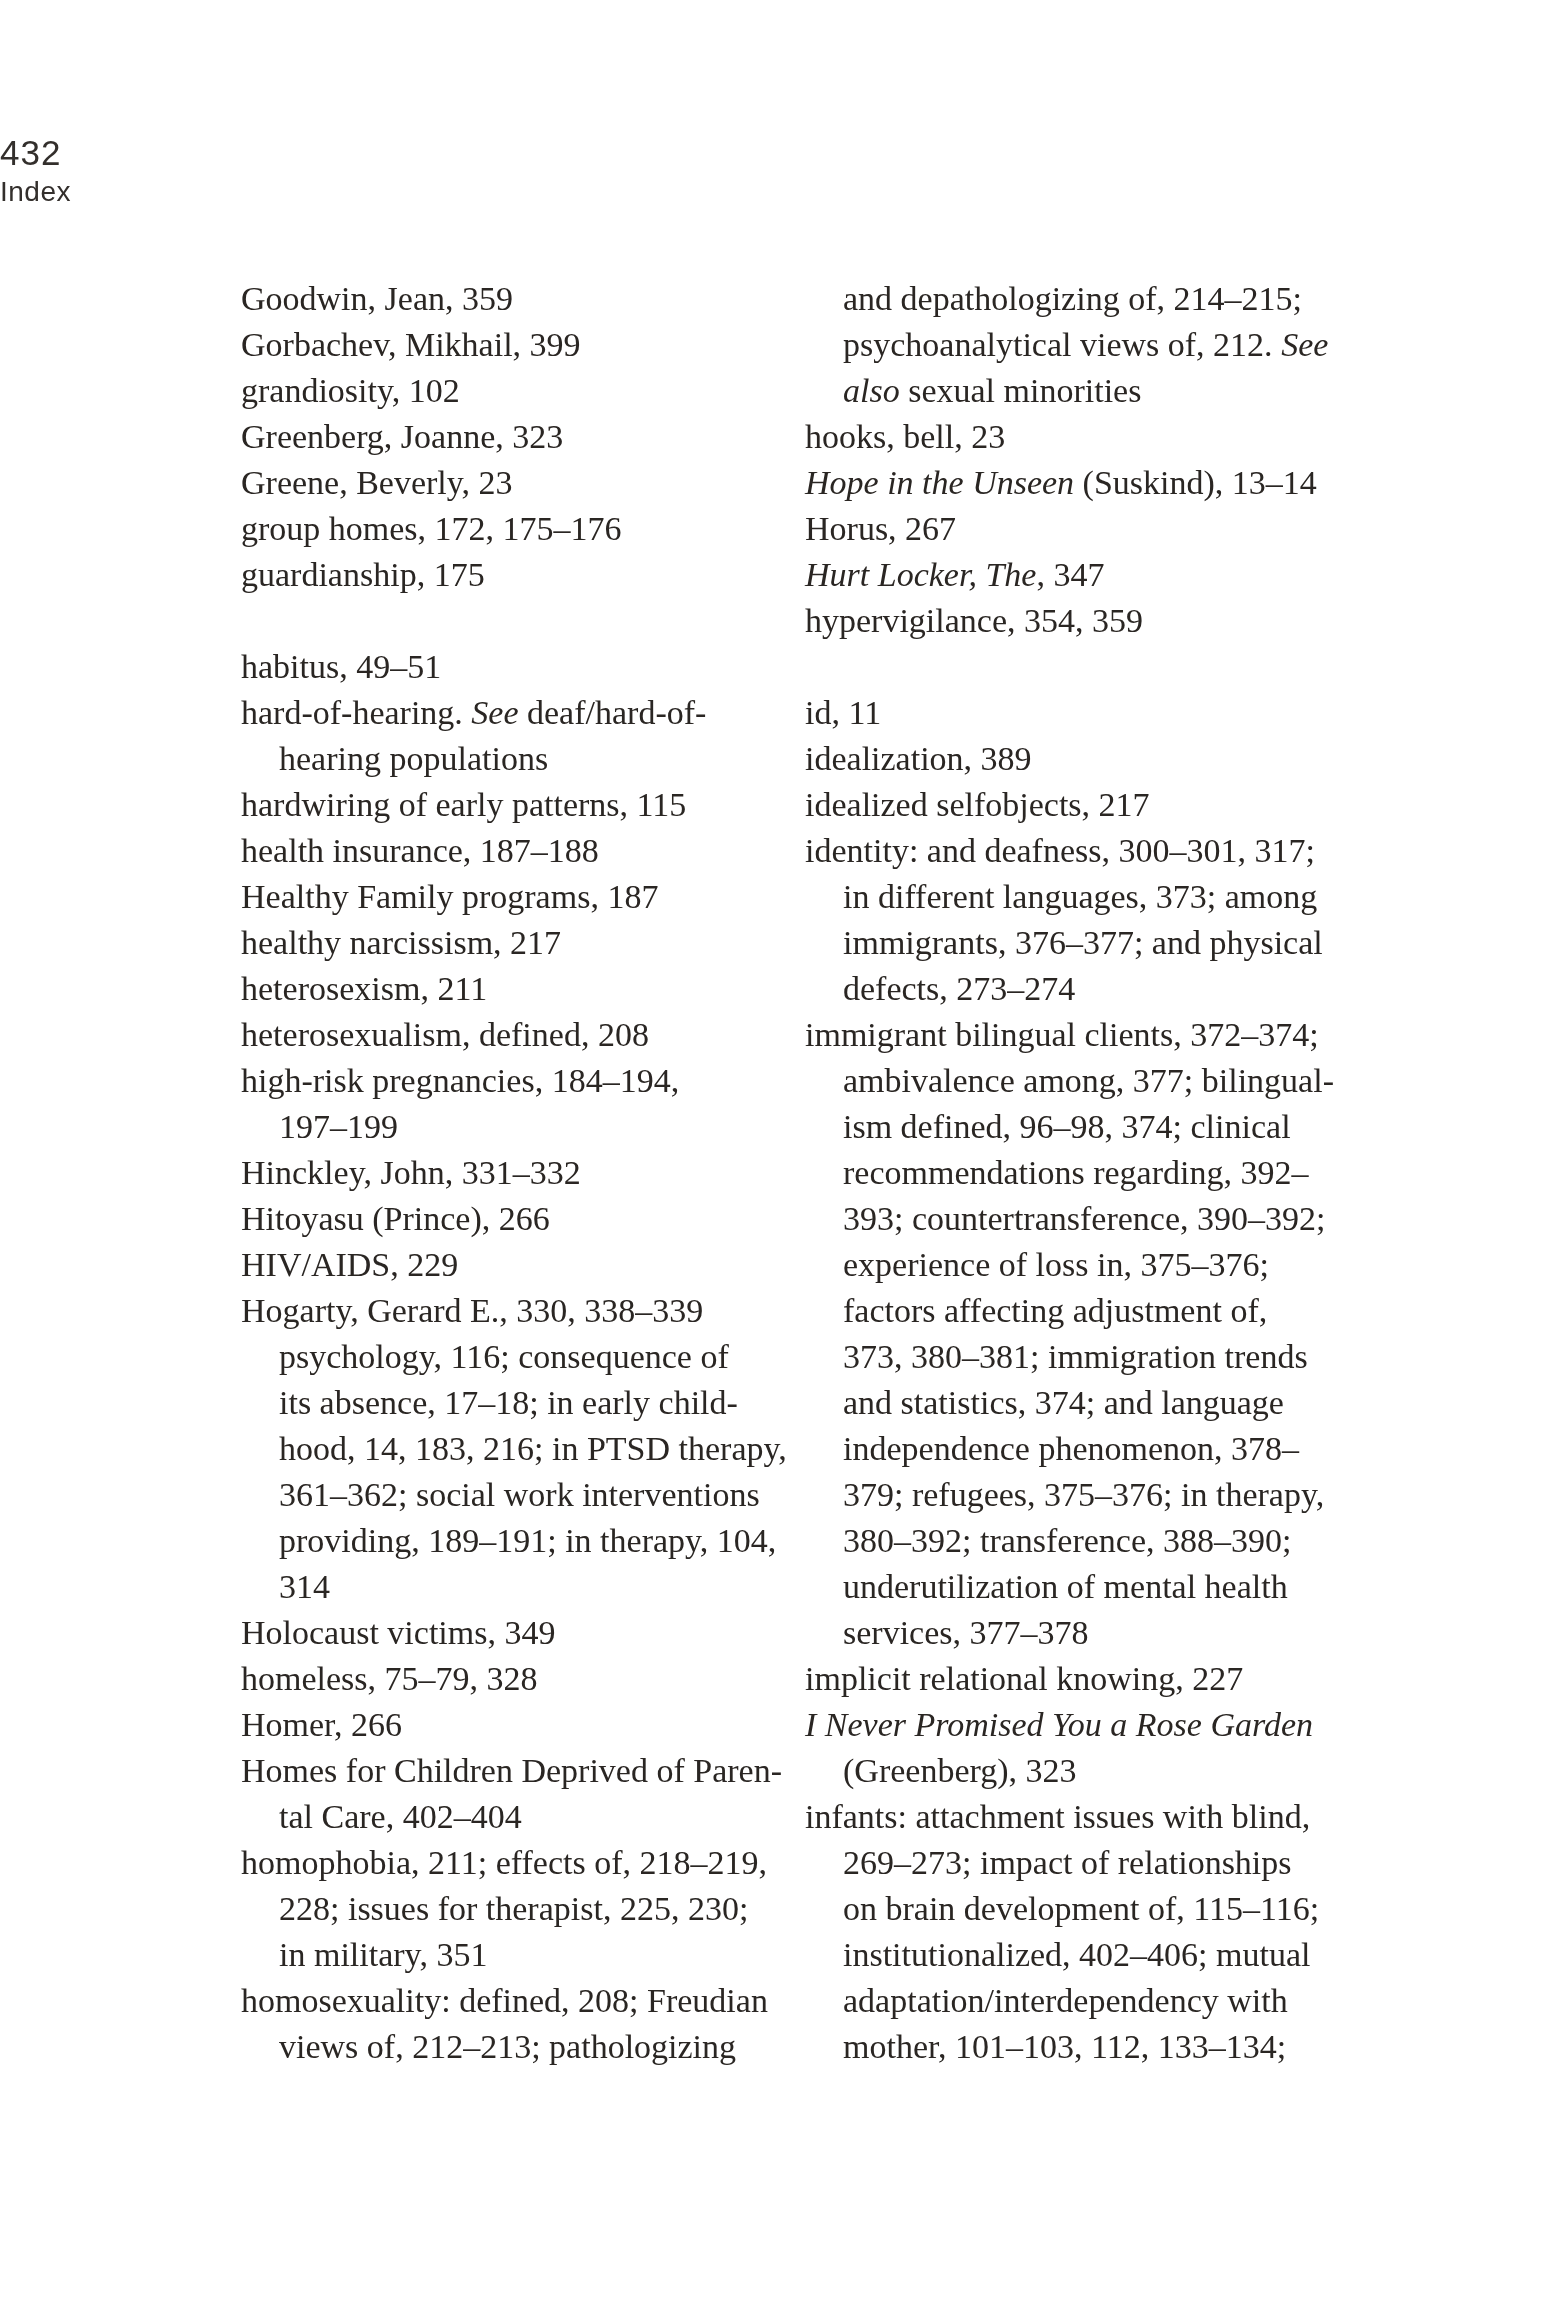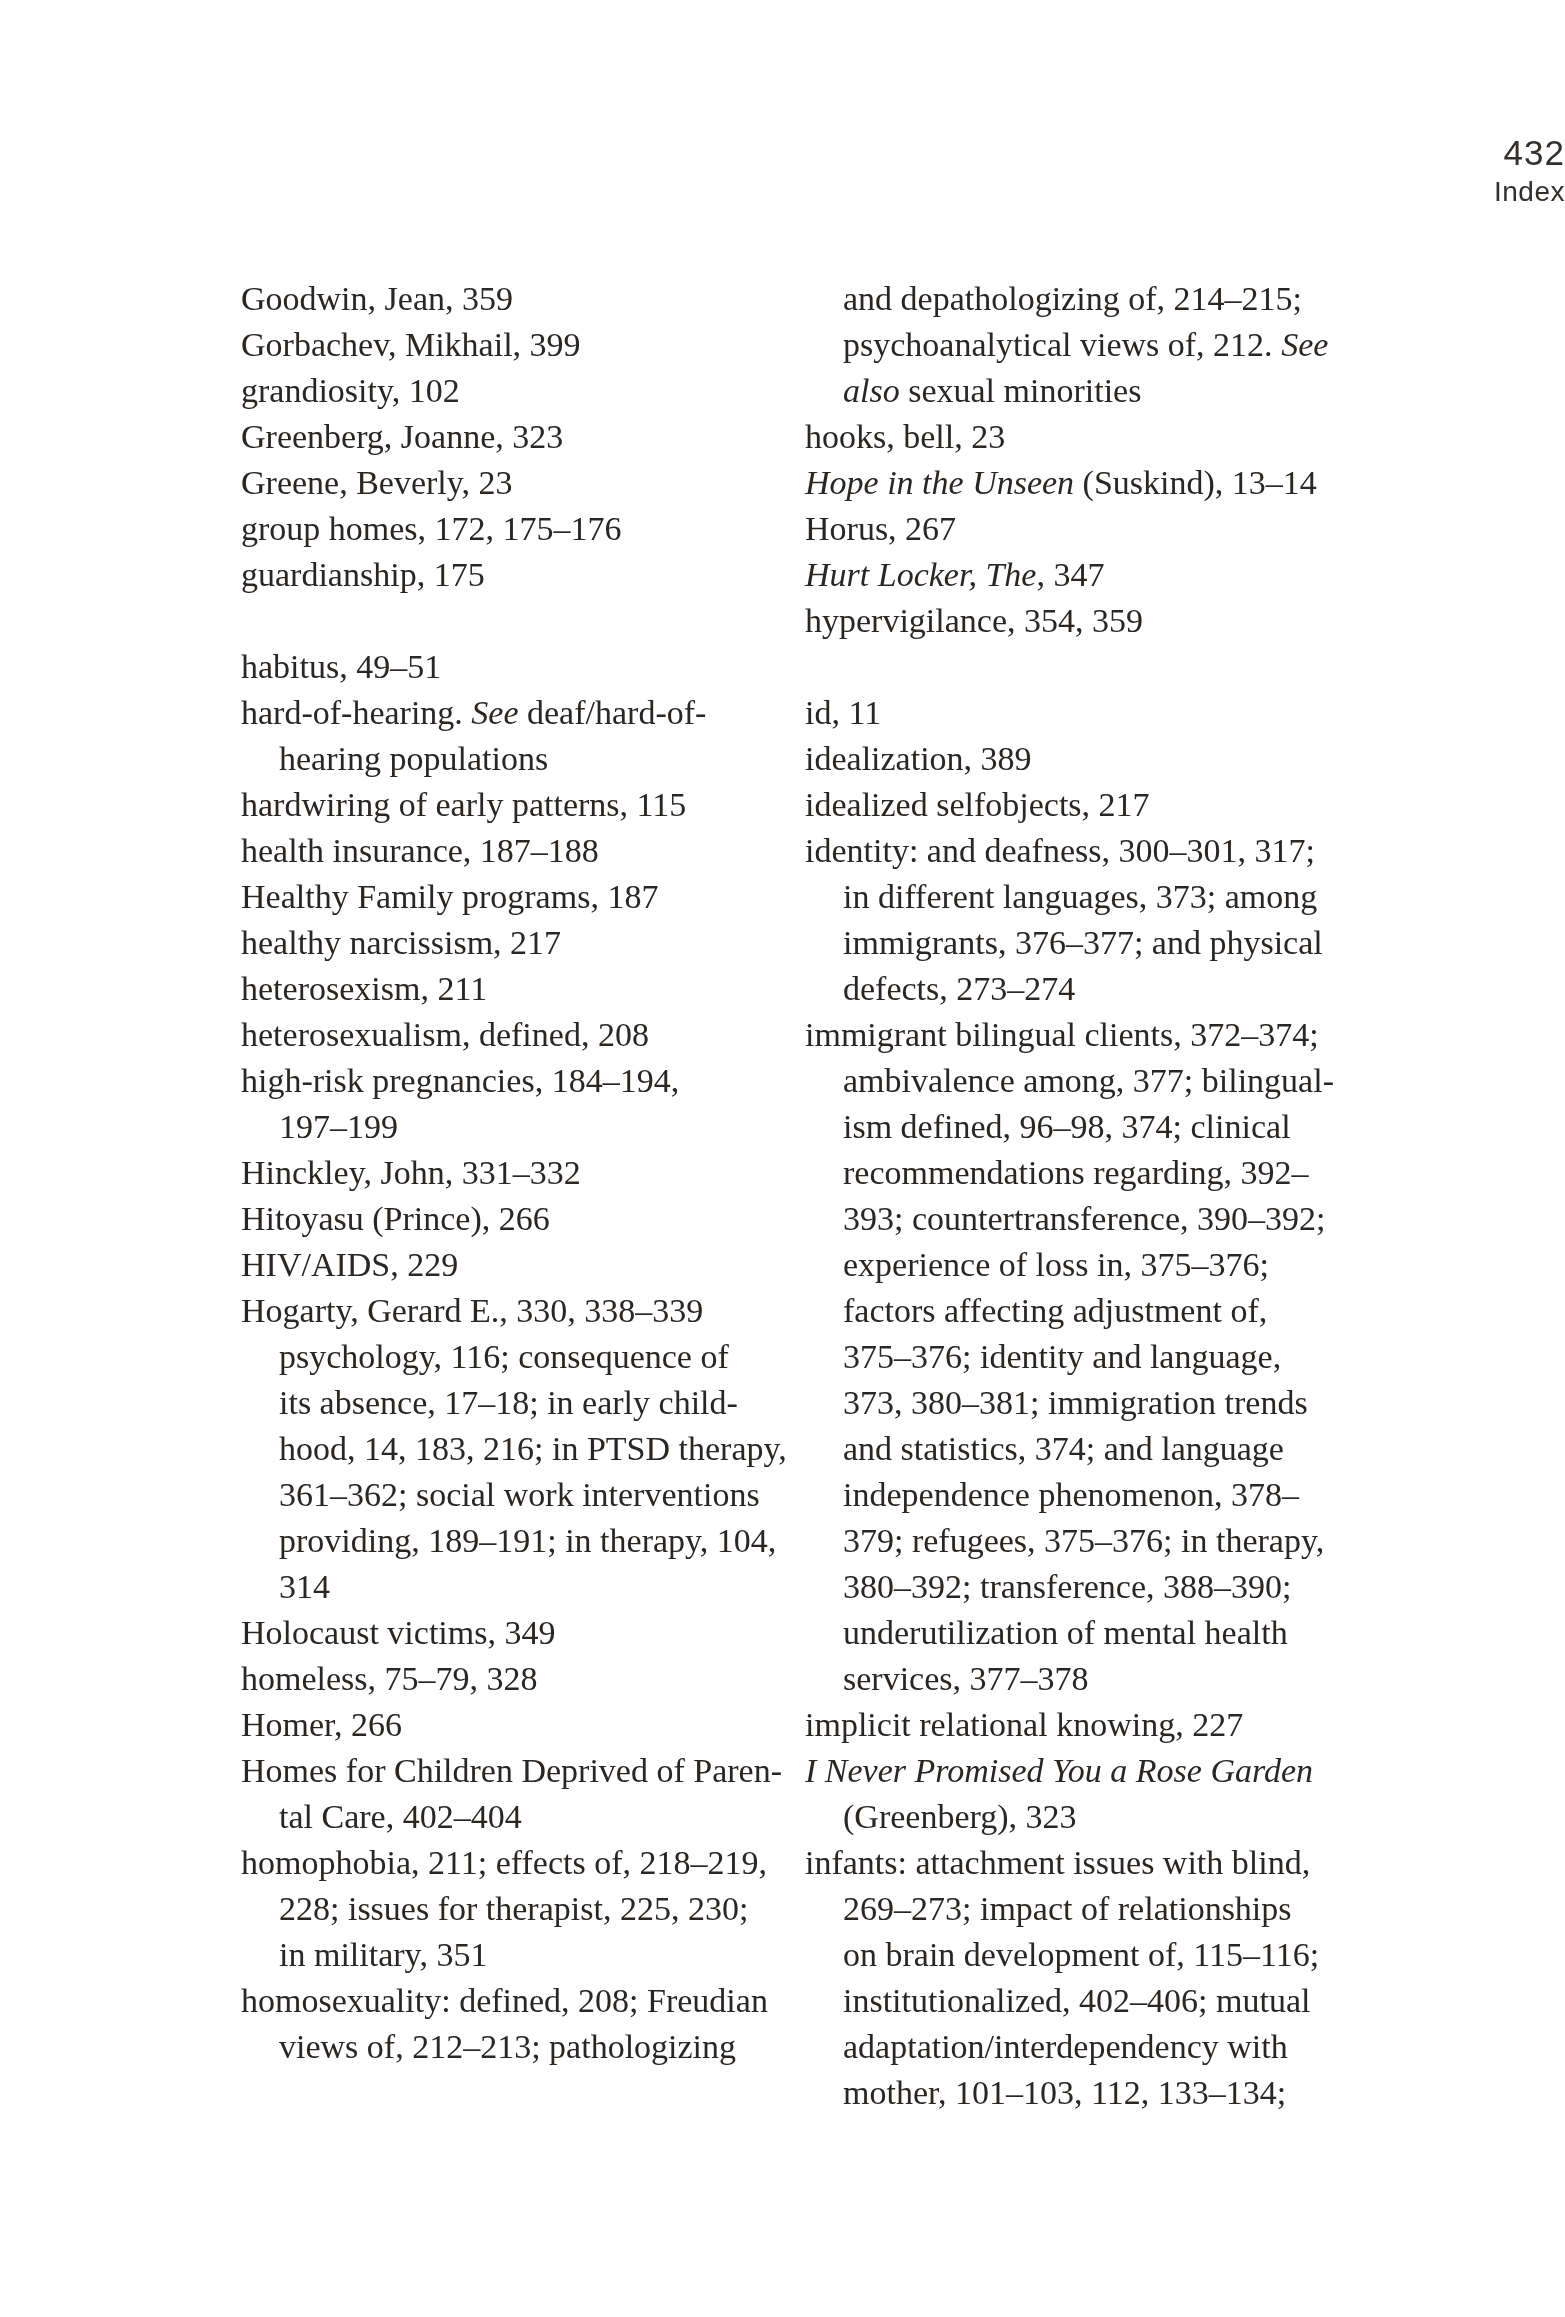--- a/index.html
+++ b/index.html
@@ -5,21 +5,21 @@
 <style>
   html, body { margin: 0; padding: 0; }
   body {
     width: 1565px; height: 2317px;
     background: #ffffff;
     position: relative;
     font-family: "Liberation Serif", serif;
     color: #2a2623;
     overflow: hidden;
   }
-  .header-block { position: absolute; left: 0; width: 1565px; text-align: right; }
+  .header-block { position: absolute; left: 0; width: 1565px; text-align: left; }
   .page-number {
     top: 135px;
     font-family: "Liberation Sans", sans-serif;
     font-size: 35px; line-height: 1; color: #332f2c;
     letter-spacing: 1px;
   }
   .page-title {
     top: 178px;
     font-family: "Liberation Sans", sans-serif;
     font-size: 28px; line-height: 1; color: #332f2c;
@@ -102,21 +102,20 @@
     <div class="line indent"><span>in different languages, 373; among</span></div>
     <div class="line indent"><span>immigrants, 376–377; and physical</span></div>
     <div class="line indent"><span>defects, 273–274</span></div>
     <div class="line"><span>immigrant bilingual clients, 372–374;</span></div>
     <div class="line indent"><span>ambivalence among, 377; bilingual-</span></div>
     <div class="line indent"><span>ism defined, 96–98, 374; clinical</span></div>
     <div class="line indent"><span>recommendations regarding, 392–</span></div>
     <div class="line indent"><span>393; countertransference, 390–392;</span></div>
     <div class="line indent"><span>experience of loss in, 375–376;</span></div>
     <div class="line indent"><span>factors affecting adjustment of,</span></div>
-    <div class="line indent"><span>375–376; identity and language,</span></div>
     <div class="line indent"><span>373, 380–381; immigration trends</span></div>
     <div class="line indent"><span>and statistics, 374; and language</span></div>
     <div class="line indent"><span>independence phenomenon, 378–</span></div>
     <div class="line indent"><span>379; refugees, 375–376; in therapy,</span></div>
     <div class="line indent"><span>380–392; transference, 388–390;</span></div>
     <div class="line indent"><span>underutilization of mental health</span></div>
     <div class="line indent"><span>services, 377–378</span></div>
     <div class="line"><span>implicit relational knowing, 227</span></div>
     <div class="line"><span class="it">I Never Promised You a Rose Garden</span></div>
     <div class="line indent"><span>(Greenberg), 323</span></div>

